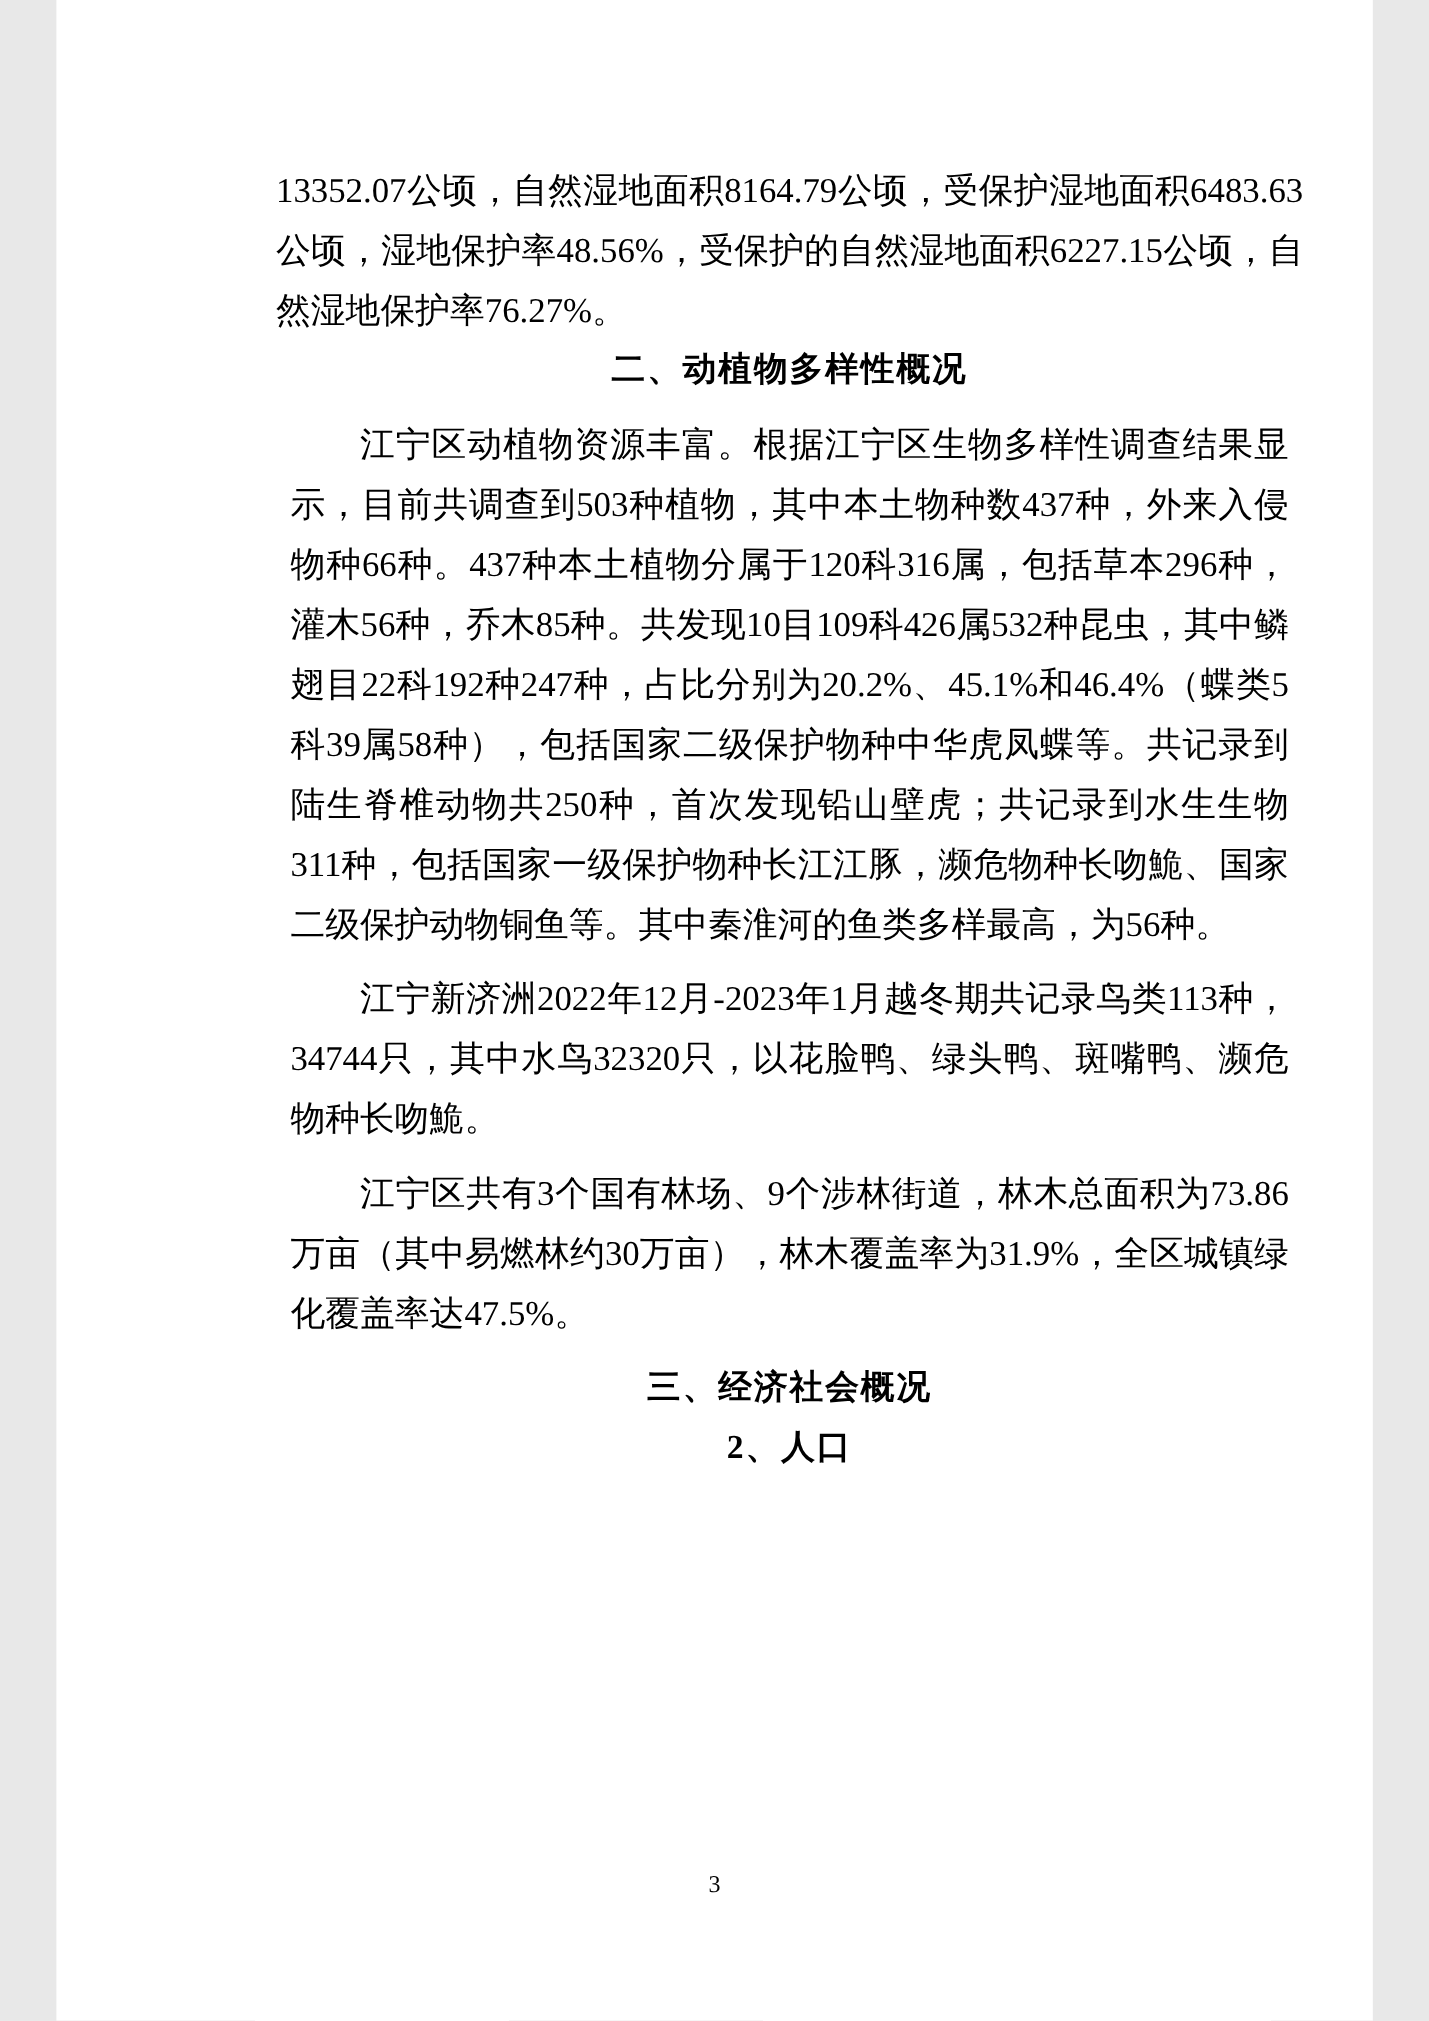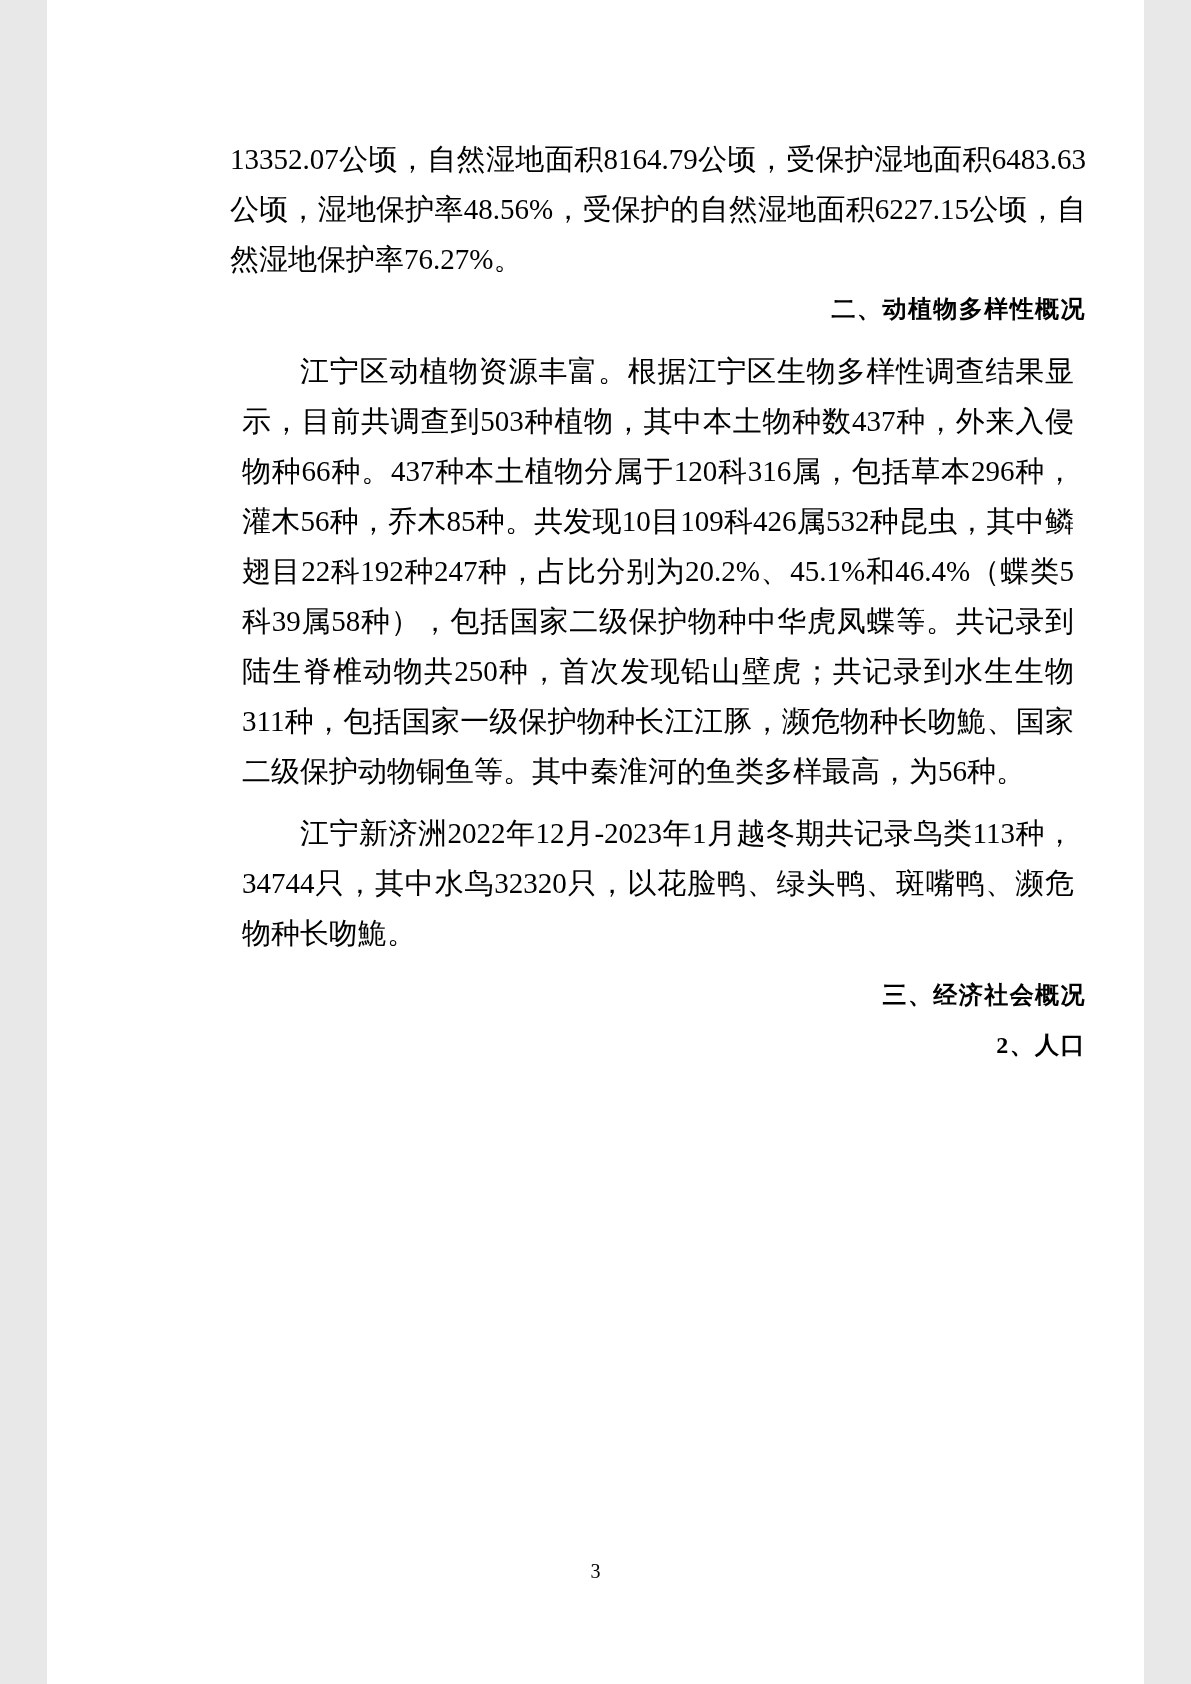--- a/index.html
+++ b/index.html
@@ -34,24 +34,24 @@
   }
   .para-cont {
     margin: 0;
     padding: 0;
     text-indent: 0;
   }
   .heading {
     margin: 0;
     padding: 0;
     font-family: "Liberation Serif", "DejaVu Serif", serif;
-    font-size: 24px;
+    font-size: 28px;
     font-weight: 700;
     line-height: 50px;
-    text-align: right;
+    text-align: center;
     letter-spacing: 0.06em;
   }
   .page-footer {
     position: absolute;
     top: 1558px;
     left: 0;
     width: 100%;
     text-align: center;
     font-family: "Liberation Serif", "DejaVu Serif", serif;
     font-size: 20px;
@@ -61,18 +61,19 @@
 </style>
 </head>
 <body>
 
 <div class="page">
   <div class="text-body">
     <p class="para-cont">13352.07公顷，自然湿地面积8164.79公顷，受保护湿地面积6483.63公顷，湿地保护率48.56%，受保护的自然湿地面积6227.15公顷，自然湿地保护率76.27%。</p>
     <h2 class="heading">二、动植物多样性概况</h2>
     <p class="para">江宁区动植物资源丰富。根据江宁区生物多样性调查结果显示，目前共调查到503种植物，其中本土物种数437种，外来入侵物种66种。437种本土植物分属于120科316属，包括草本296种，灌木56种，乔木85种。共发现10目109科426属532种昆虫，其中鳞翅目22科192种247种，占比分别为20.2%、45.1%和46.4%（蝶类5科39属58种），包括国家二级保护物种中华虎凤蝶等。共记录到陆生脊椎动物共250种，首次发现铅山壁虎；共记录到水生生物311种，包括国家一级保护物种长江江豚，濒危物种长吻鮠、国家二级保护动物铜鱼等。其中秦淮河的鱼类多样最高，为56种。</p>
     <p class="para">江宁新济洲2022年12月-2023年1月越冬期共记录鸟类113种，34744只，其中水鸟32320只，以花脸鸭、绿头鸭、斑嘴鸭、濒危物种长吻鮠。</p>
+    <p class="para">江宁区共有3个国有林场、9个涉林街道，林木总面积为73.86万亩（其中易燃林约30万亩），林木覆盖率为31.9%，全区城镇绿化覆盖率达47.5%。</p>
     <h2 class="heading">三、经济社会概况</h2>
     <h3 class="heading">2、人口</h3>
   </div>
 
   <div class="page-footer">3</div>
 </div>
 
 </body></html>

